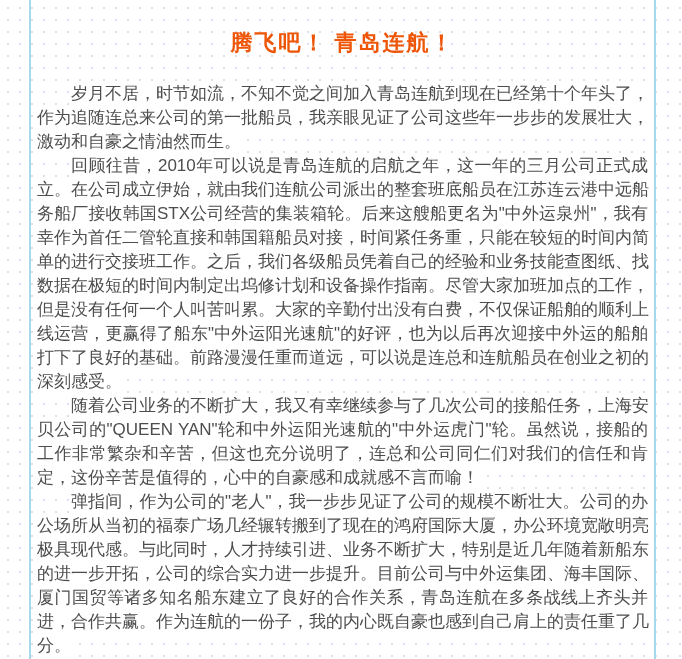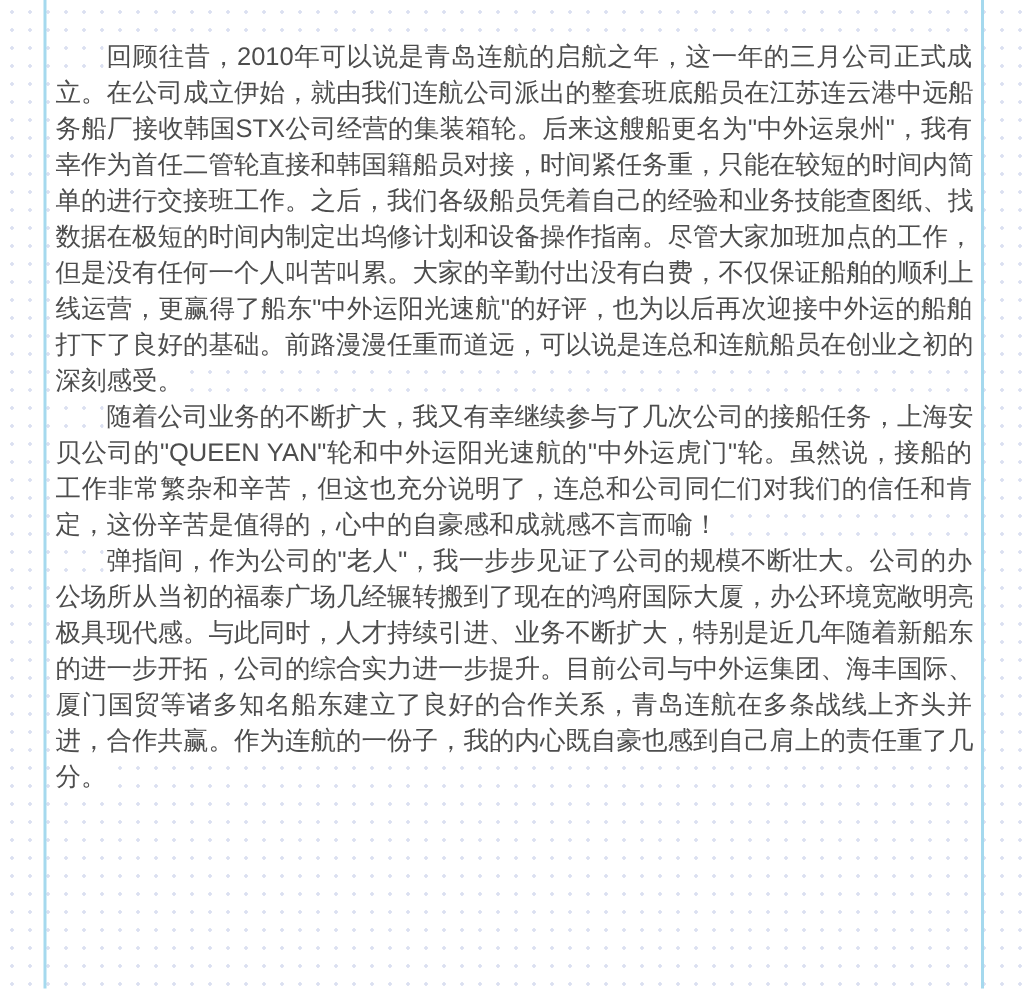--- a/index.html
+++ b/index.html
@@ -50,19 +50,21 @@
     box-decoration-break: clone;
   }
 </style>
 </head>
 <body>
 
 <div class="vline vline-left"></div>
 <div class="vline vline-right"></div>
 
 <div class="content">
+  <h1 class="article-title">腾飞吧！ 青岛连航！</h1>
 
   <div class="article-body">
+    <p><span class="hl">岁月不居，时节如流，不知不觉之间加入青岛连航到现在已经第十个年头了，作为追随连总来公司的第一批船员，我亲眼见证了公司这些年一步步的发展壮大，激动和自豪之情油然而生。</span></p>
     <p><span class="hl">回顾往昔，2010年可以说是青岛连航的启航之年，这一年的三月公司正式成立。在公司成立伊始，就由我们连航公司派出的整套班底船员在江苏连云港中远船务船厂接收韩国STX公司经营的集装箱轮。后来这艘船更名为"中外运泉州"，我有幸作为首任二管轮直接和韩国籍船员对接，时间紧任务重，只能在较短的时间内简单的进行交接班工作。之后，我们各级船员凭着自己的经验和业务技能查图纸、找数据在极短的时间内制定出坞修计划和设备操作指南。尽管大家加班加点的工作，但是没有任何一个人叫苦叫累。大家的辛勤付出没有白费，不仅保证船舶的顺利上线运营，更赢得了船东"中外运阳光速航"的好评，也为以后再次迎接中外运的船舶打下了良好的基础。前路漫漫任重而道远，可以说是连总和连航船员在创业之初的深刻感受。</span></p>
     <p><span class="hl">随着公司业务的不断扩大，我又有幸继续参与了几次公司的接船任务，上海安贝公司的"QUEEN YAN"轮和中外运阳光速航的"中外运虎门"轮。虽然说，接船的工作非常繁杂和辛苦，但这也充分说明了，连总和公司同仁们对我们的信任和肯定，这份辛苦是值得的，心中的自豪感和成就感不言而喻！</span></p>
     <p><span class="hl">弹指间，作为公司的"老人"，我一步步见证了公司的规模不断壮大。公司的办公场所从当初的福泰广场几经辗转搬到了现在的鸿府国际大厦，办公环境宽敞明亮极具现代感。与此同时，人才持续引进、业务不断扩大，特别是近几年随着新船东的进一步开拓，公司的综合实力进一步提升。目前公司与中外运集团、海丰国际、厦门国贸等诸多知名船东建立了良好的合作关系，青岛连航在多条战线上齐头并进，合作共赢。作为连航的一份子，我的内心既自豪也感到自己肩上的责任重了几分。</span></p>
   </div>
 </div>
 
 </body></html>

